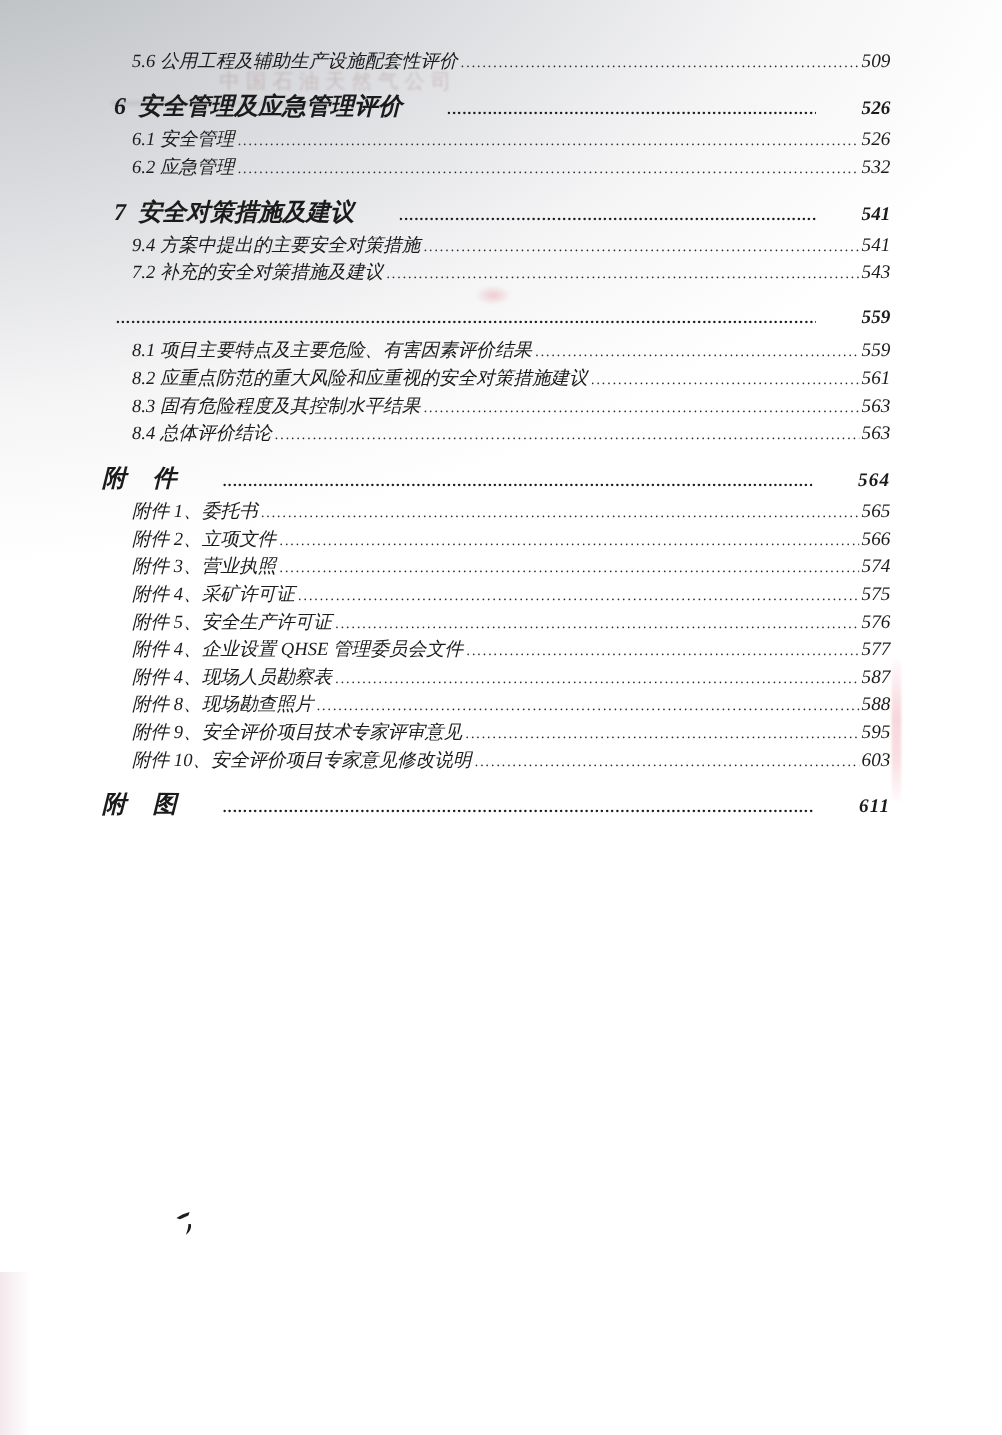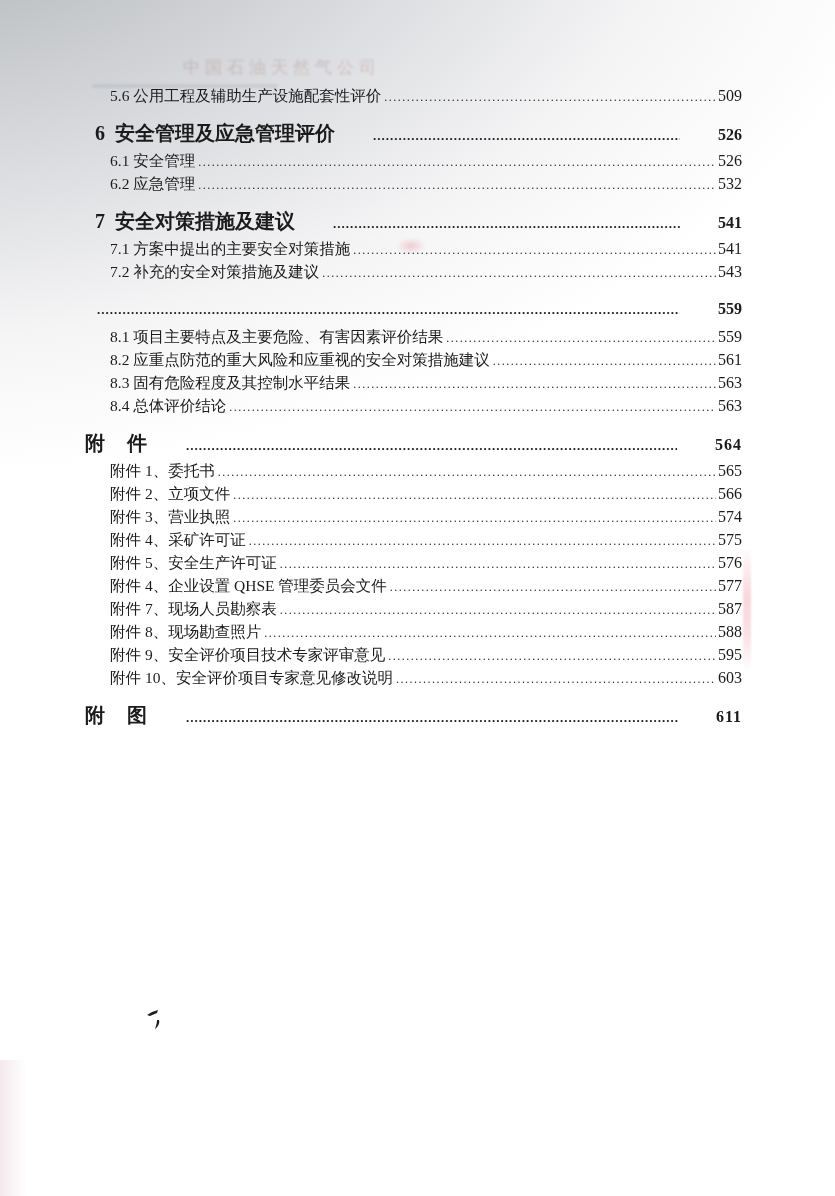--- a/index.html
+++ b/index.html
@@ -48,21 +48,22 @@
     position: absolute; left: 0; top: 1060px; width: 26px; height: 136px;
     background: linear-gradient(90deg, rgba(230, 205, 215, 0.45), rgba(230,205,215,0));
   }
   .ink-mark { position: absolute; left: 145px; top: 1006px; }
 
   
   .toc {
     position: absolute;
     left: 95px; top: 0;
     width: 647px;
-    padding-top: 84px;
+    padding-top: 40px;
+    font-style: italic;
   }
   .toc-row {
     display: flex;
     align-items: baseline;
     white-space: pre;
   }
   .toc-row .title { flex: 0 0 auto; white-space: pre; }
   .toc-row .dots {
     flex: 1 1 auto;
     min-width: 0;
@@ -135,21 +136,21 @@
     <span class="pagenum">532</span>
   </div>
 
   <div class="toc-row lvl1">
     <span class="title">7  安全对策措施及建议</span>
     <span class="dots"></span>
     <span class="pagenum">541</span>
   </div>
 
   <div class="toc-row lvl2">
-    <span class="title">7.1 方案中提出的主要安全对策措施</span>
+    <span class="title">9.4 方案中提出的主要安全对策措施</span>
     <span class="dots"></span>
     <span class="pagenum">541</span>
   </div>
 
   <div class="toc-row lvl2">
     <span class="title">7.2 补充的安全对策措施及建议</span>
     <span class="dots"></span>
     <span class="pagenum">543</span>
   </div>
 
@@ -218,21 +219,21 @@
     <span class="pagenum">576</span>
   </div>
 
   <div class="toc-row lvl2">
     <span class="title">附件 4、企业设置 QHSE 管理委员会文件</span>
     <span class="dots"></span>
     <span class="pagenum">577</span>
   </div>
 
   <div class="toc-row lvl2">
-    <span class="title">附件 7、现场人员勘察表</span>
+    <span class="title">附件 4、现场人员勘察表</span>
     <span class="dots"></span>
     <span class="pagenum">587</span>
   </div>
 
   <div class="toc-row lvl2">
     <span class="title">附件 8、现场勘查照片</span>
     <span class="dots"></span>
     <span class="pagenum">588</span>
   </div>
 

